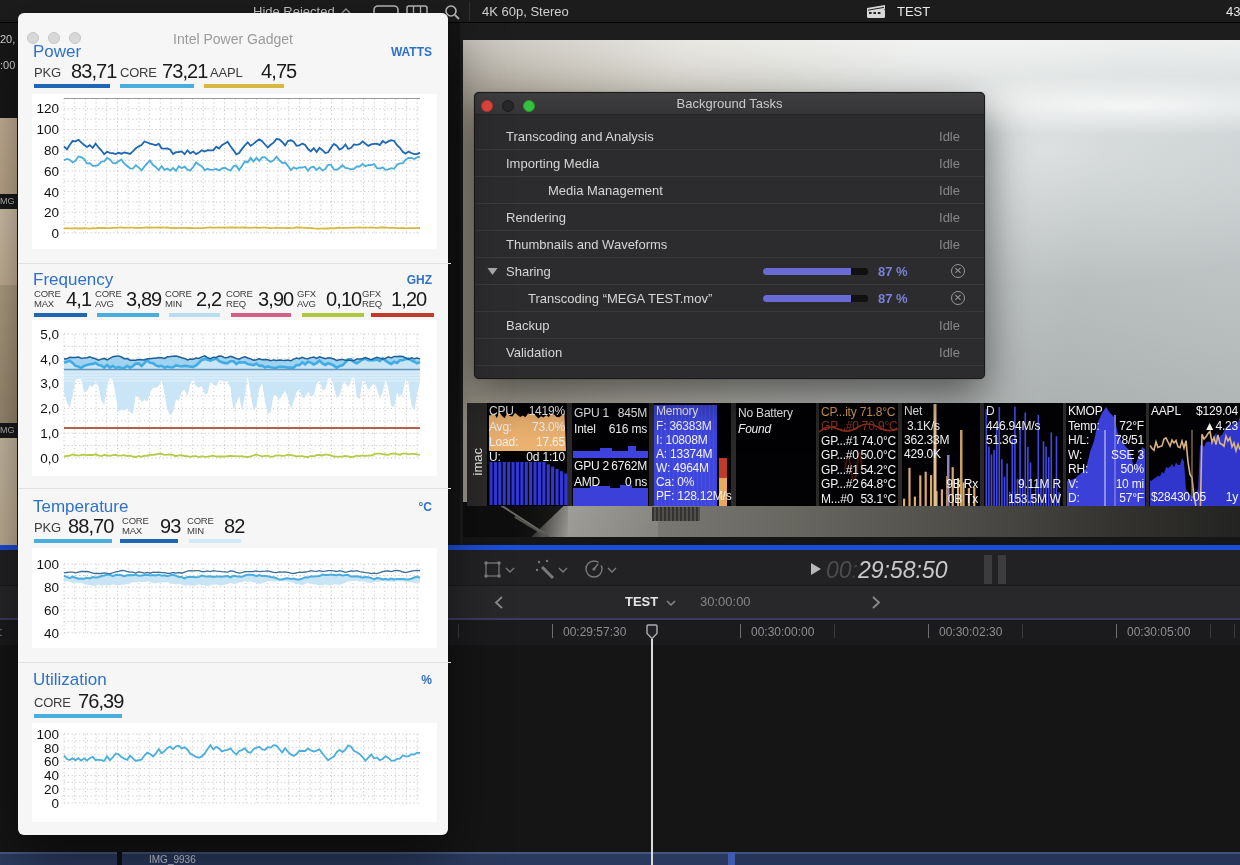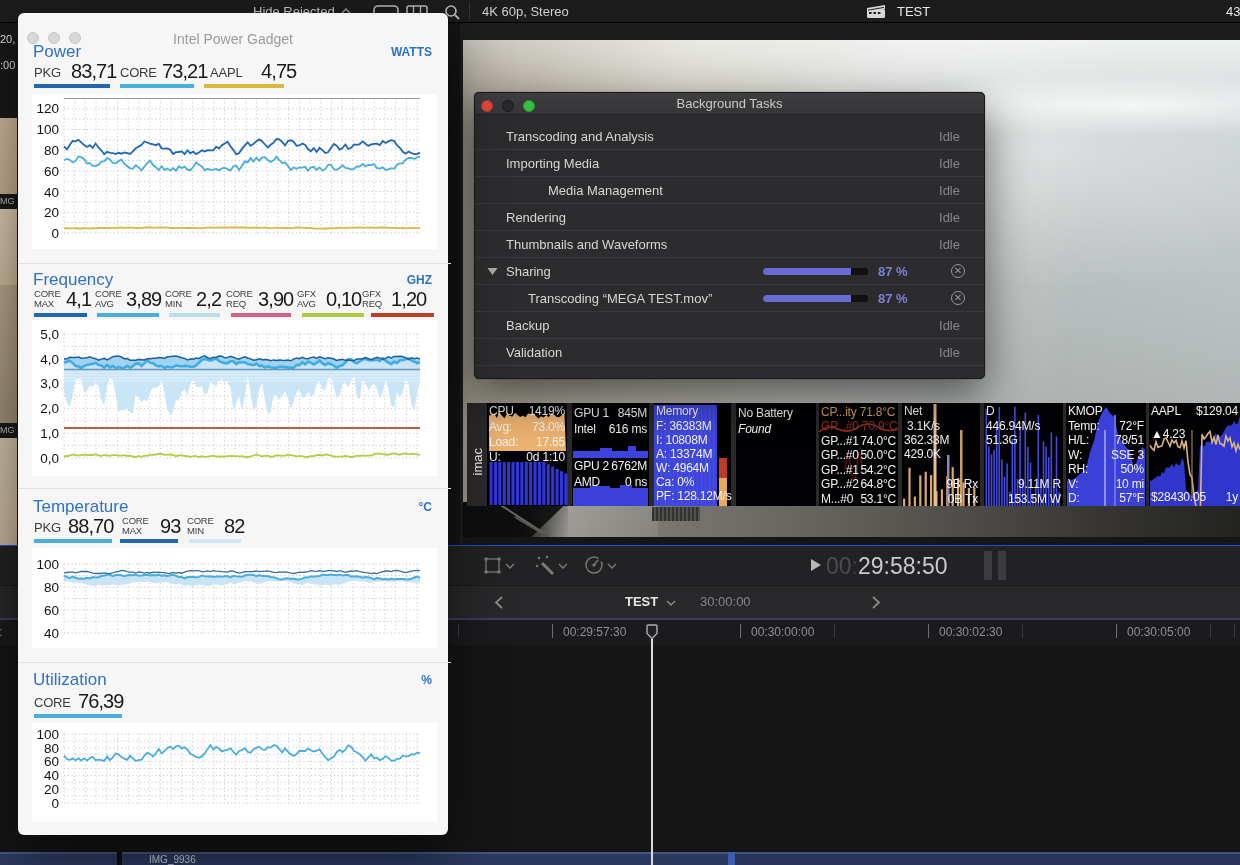--- a/index.html
+++ b/index.html
@@ -9,21 +9,21 @@
 
 .topbar{left:0;top:0;width:1240px;height:23px;background:#1c1c1c;border-bottom:1px solid #000;color:#c8c8c8;font-size:13px;}
 .tsep{top:2px;width:1px;height:19px;background:#333;}
 .viewerbg{left:460px;top:23px;width:780px;height:522px;background:#1d1d1e;}
 .video{left:463px;top:40px;width:777px;height:505px;
  background:
  radial-gradient(48% 8% at 86% 13%,rgba(255,255,255,0.75),rgba(255,255,255,0) 75%),
  linear-gradient(180deg,rgba(248,249,248,0.8) 0%,rgba(255,255,255,0) 15%,rgba(90,90,84,0.13) 50%,rgba(64,64,58,0.30) 100%),
  linear-gradient(100deg,#a8a193 0%,#c0baac 12%,#cecbc0 28%,#d2d4d0 45%,#d2d6d6 60%,#c6cccd 76%,#ccd2d4 100%);}
 .browser{left:0;top:23px;width:460px;height:522px;background:#141414;}
-.toolrow{left:0;top:545px;width:1240px;height:40px;background:#222224;border-top:1px solid #1d4ed8;}
+.toolrow{left:0;top:545px;width:1240px;height:40px;background:#222224;border-top:5px solid #1d4ed8;font-style:italic;}
 .testrow{left:0;top:585px;width:1240px;height:33px;background:#28282a;border-top:1px solid #1a1a1a;}
 .blueline{left:0;top:618px;width:1240px;height:2px;background:#3c3b64;}
 .ruler{left:0;top:620px;width:1240px;height:25px;background:#1b1b1d;color:#8e8e94;font-size:12px;}
 .tl{left:0;top:645px;width:1240px;height:207px;background:#151515;}
 .clips{left:0;top:852px;width:1240px;height:13px;background:#101010;}
 .rtxt{position:absolute;top:5px;}
 .tick{position:absolute;top:4px;width:1px;height:14px;background:#6e6e74;}
 .mtick{position:absolute;top:4px;width:1px;height:14px;background:#3a3a3e;}
 
 .stats{left:467px;top:403px;width:773px;height:103px;font-size:12px;color:#f2f2f2;background:#2b2a28;}
@@ -366,21 +366,21 @@
       <div class="prow" style="left:601px;top:45px;width:76px;text-align:right;color:#f2f2f2;">SSE 3</div>
 <div class="prow" style="left:601px;top:59px;color:#f2f2f2;">RH:</div>
       <div class="prow" style="left:601px;top:59px;width:76px;text-align:right;color:#f2f2f2;">50%</div>
 <div class="prow" style="left:601px;top:74px;color:#f2f2f2;">V:</div>
       <div class="prow" style="left:601px;top:74px;width:76px;text-align:right;color:#f2f2f2;">10 mi</div>
 <div class="prow" style="left:601px;top:88px;color:#f2f2f2;">D:</div>
       <div class="prow" style="left:601px;top:88px;width:76px;text-align:right;color:#f2f2f2;">57°F</div>
 <div class="prow" style="left:684px;top:1px;color:#f2f2f2;">AAPL</div>
       <div class="prow" style="left:684px;top:1px;width:87px;text-align:right;color:#f2f2f2;">$129.04</div>
 <div class="prow" style="left:684px;top:16px;color:#f2f2f2;"></div>
-      <div class="prow" style="left:684px;top:16px;width:87px;text-align:left;color:#f2f2f2;margin-top:8px;">▲4.23</div>
+      <div class="prow" style="left:684px;top:16px;width:87px;text-align:right;color:#f2f2f2;">▲4.23</div>
 <div class="prow" style="left:684px;top:87px;color:#f2f2f2;">$28430.05</div>
       <div class="prow" style="left:684px;top:87px;width:87px;text-align:right;color:#f2f2f2;">1y</div>
 </div>
 
 <div class="abs bgt">
  <div class="bgt-title">
   <div class="lamp" style="left:6px;background:#e2463d;border:1px solid #b33a32;"></div>
   <div class="lamp" style="left:27px;background:#28282a;border:1px solid #1c1c1e;"></div>
   <div class="lamp" style="left:48px;background:#35c03e;border:1px solid #2a9a32;"></div>
   <div style="position:absolute;width:100%;text-align:center;top:3px;color:#c9c9c9;font-size:13px;">Background Tasks</div>

